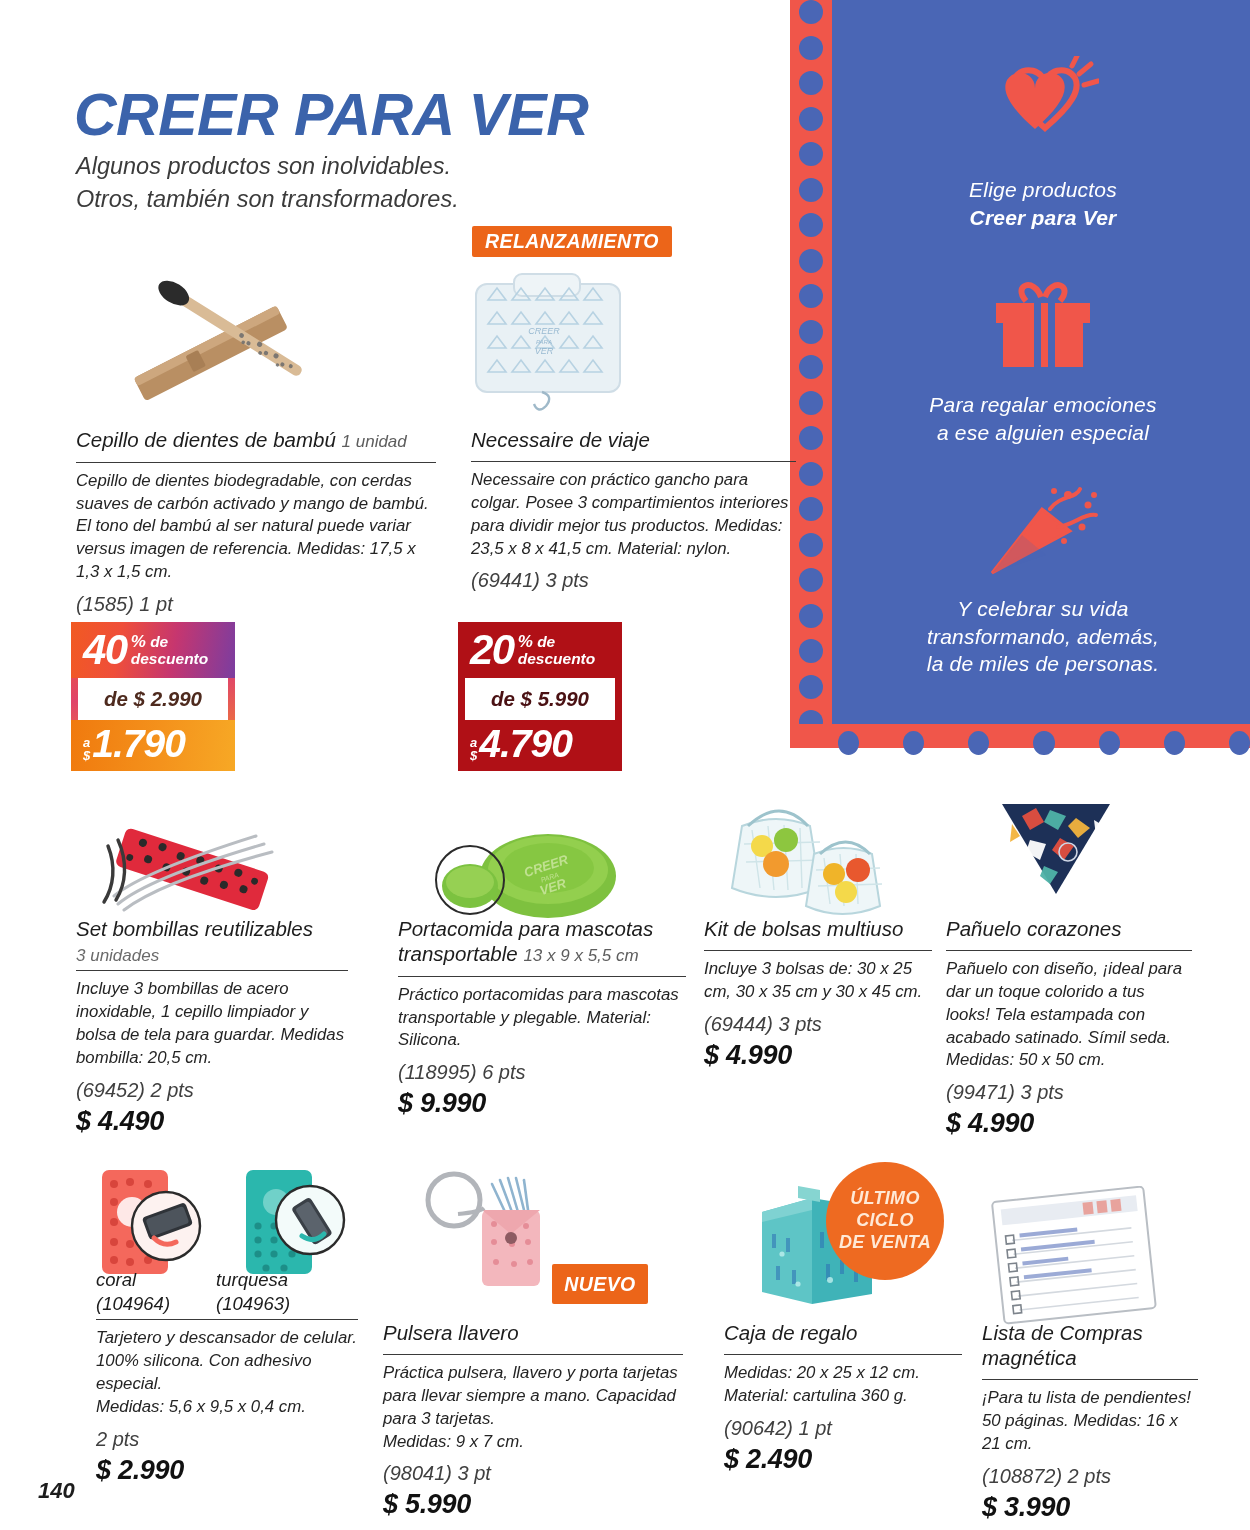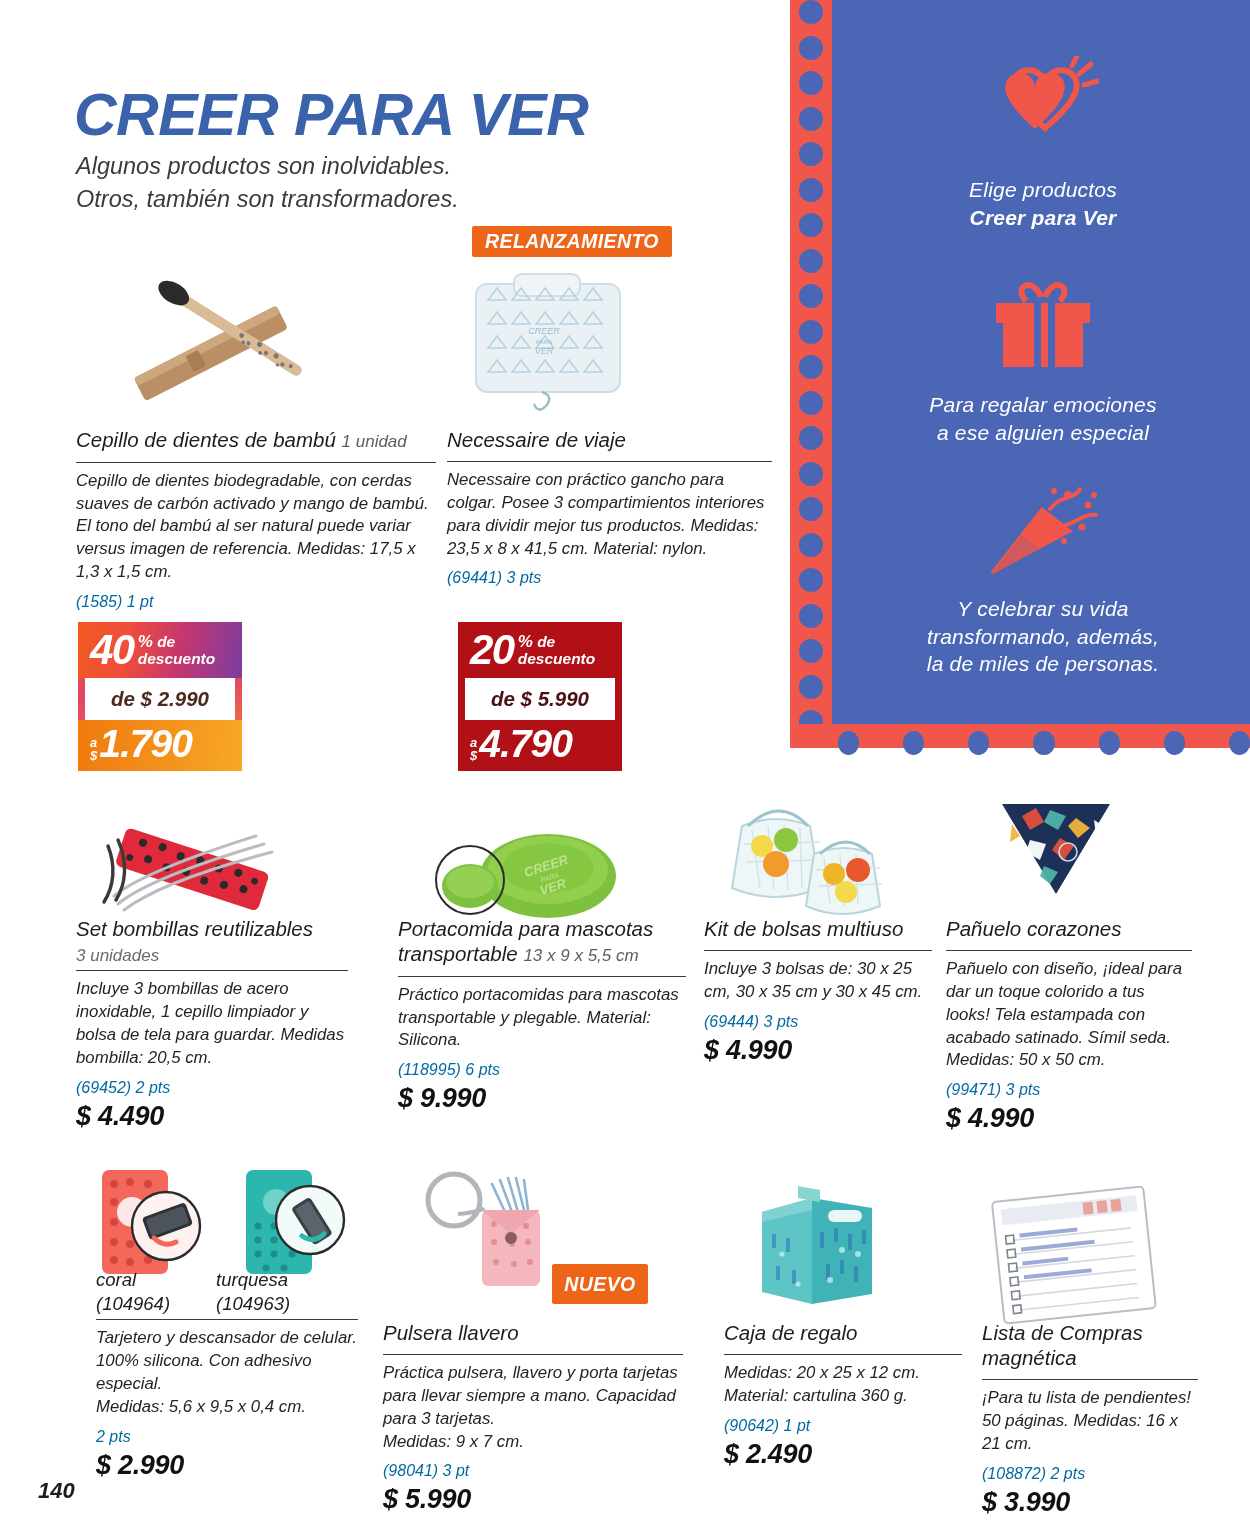--- a/index.html
+++ b/index.html
@@ -69,21 +69,21 @@
   
   .prod { position: absolute; }
   .ptitle {
     font-size: 20.5px; font-weight: 400; color: #1d1d1d;
     line-height: 1.22; padding-bottom: 5px;
   }
   .ptitle .sub { font-size: 17px; color: #5d5d5d; font-weight: 400; }
   .punits { font-size: 17px; color: #6a6a6a; line-height: 1.2; }
   .rule { border-top: 1.6px solid #3a3a3a; margin: 4px 0 7px 0; }
   .pdesc { font-size: 16.8px; line-height: 1.36; color: #242424; }
-  .pcode { font-size: 16px; color: #0369a1; margin-top: 9px; }
+  .pcode { font-size: 20px; color: #404040; margin-top: 9px; }
   .pprice { font-size: 27px; font-weight: 700; color: #111; margin-top: 4px; letter-spacing: -0.3px; }
 
   
   .badge-pill {
     position: absolute; border-radius: 2px;
     background: #ec6519; color: #fff;
     font-size: 19.5px; font-weight: 700; letter-spacing: 0.4px;
     display: flex; align-items: center; justify-content: center;
   }
   .badge-circle {
@@ -308,30 +308,30 @@
   <div class="prod" style="left:76px; top:427px; width:360px;">
     <div class="ptitle">
       <span>Cepillo de dientes de bambú</span>
       <span class="sub">1 unidad</span>
     </div>
     <div class="rule"></div>
     <div class="pdesc">Cepillo de dientes biodegradable, con cerdas suaves de carbón activado y mango de bambú. El tono del bambú al ser natural puede variar versus imagen de referencia. Medidas:  17,5  x 1,3  x 1,5 cm.</div>
     <div class="pcode">(1585) 1 pt</div>
   </div>
 
-  <div class="prod" style="left:447px; top:427px; width:325px;">
+  <div class="prod" style="left:471px; top:427px; width:325px;">
     <div class="ptitle">
       <span>Necessaire de viaje</span>
     </div>
     <div class="rule"></div>
     <div class="pdesc">Necessaire con práctico gancho para colgar. Posee 3 compartimientos interiores para dividir mejor tus productos. Medidas: 23,5 x 8 x 41,5 cm. Material: nylon.</div>
     <div class="pcode">(69441) 3 pts</div>
   </div>
 
-  <div class="disc disc-a" style="left:78px; top:622px;">
+  <div class="disc disc-a" style="left:71px; top:622px;">
     <div class="disc-wrap">
       <div class="disc-top">
         <span class="disc-num">40</span>
         <span class="disc-lbl">
           <span class="pct">%</span>
           <span>de</span><br>
           <span>descuento</span>
         </span>
       </div>
       <div class="disc-mid">de $ 2.990</div>
@@ -615,20 +615,25 @@
       <g fill="#bff0ee" opacity="0.8">
         <circle cx="100" cy="78" r="3"></circle>
           <circle cx="116" cy="82" r="3"></circle>
           <circle cx="88" cy="108" r="3"></circle>
         <circle cx="40" cy="82" r="2.6"></circle>
           <circle cx="56" cy="112" r="2.6"></circle>
       </g>
     </svg>
   </div>
 
+  <div class="badge-circle" style="left:826px; top:1162px;">
+    <span>ÚLTIMO</span>
+    <span>CICLO</span>
+    <span>DE VENTA</span>
+  </div>
 
   <div class="img-box" style="left:984px; top:1186px; width:180px; height:140px;">
     <svg width="180" height="140" viewBox="0 0 180 140">
       <g transform="rotate(-6 90 70)">
         <rect x="14" y="8" width="152" height="122" rx="4" fill="#ffffff" stroke="#b9bec4" stroke-width="2"></rect>
         <rect x="22" y="16" width="136" height="16" fill="#e8ecf2"></rect>
         <g stroke="#d4d9df" stroke-width="1.6">
           <path d="M30 48 L150 48"></path>
             <path d="M30 62 L150 62"></path>
             <path d="M30 76 L150 76"></path>

